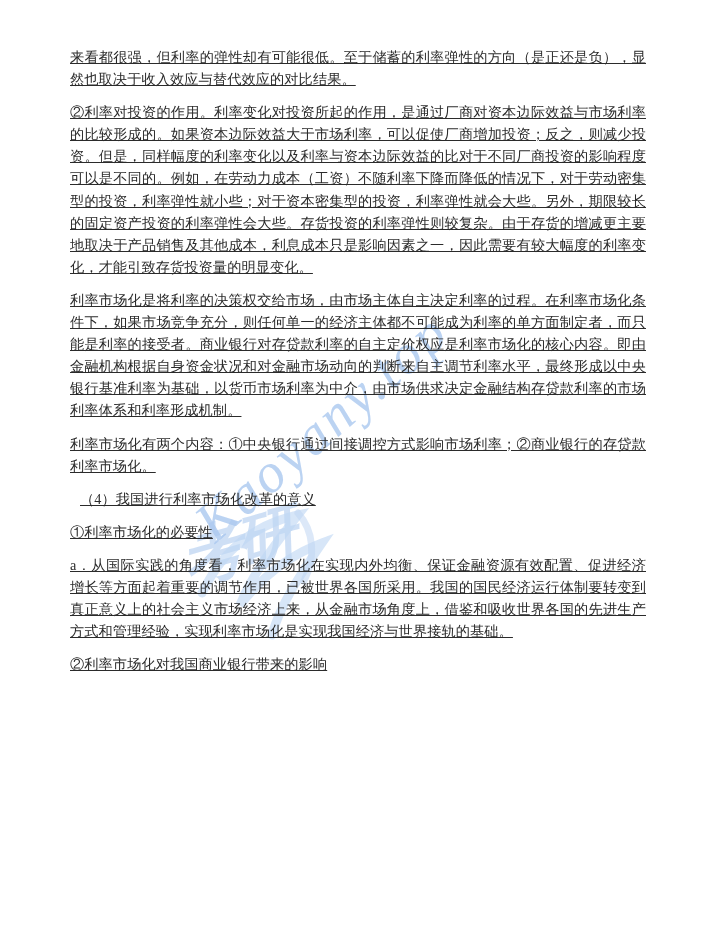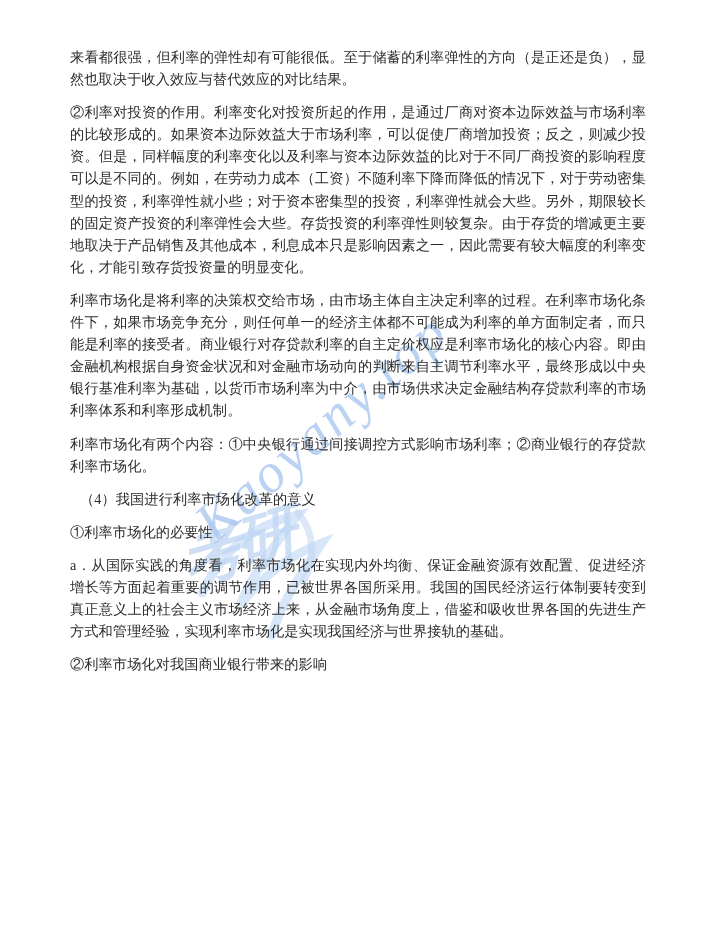--- a/index.html
+++ b/index.html
@@ -26,20 +26,21 @@
   }
   .para {
     font-size: 14.2px;
     line-height: 22.1px;
     color: #2b2b2b;
     text-align: justify;
     text-justify: inter-ideograph;
     margin: 0 0 11px 0;
     letter-spacing: 0.1px;
     font-family: "Liberation Serif", "DejaVu Serif", serif;
+    text-decoration: underline;
   }
   .para:last-child { margin-bottom: 16px; }
   .para.indent-head {
     text-indent: 0;
     padding-left: 10px;
   }
 
   
   .watermark {
     position: absolute;

